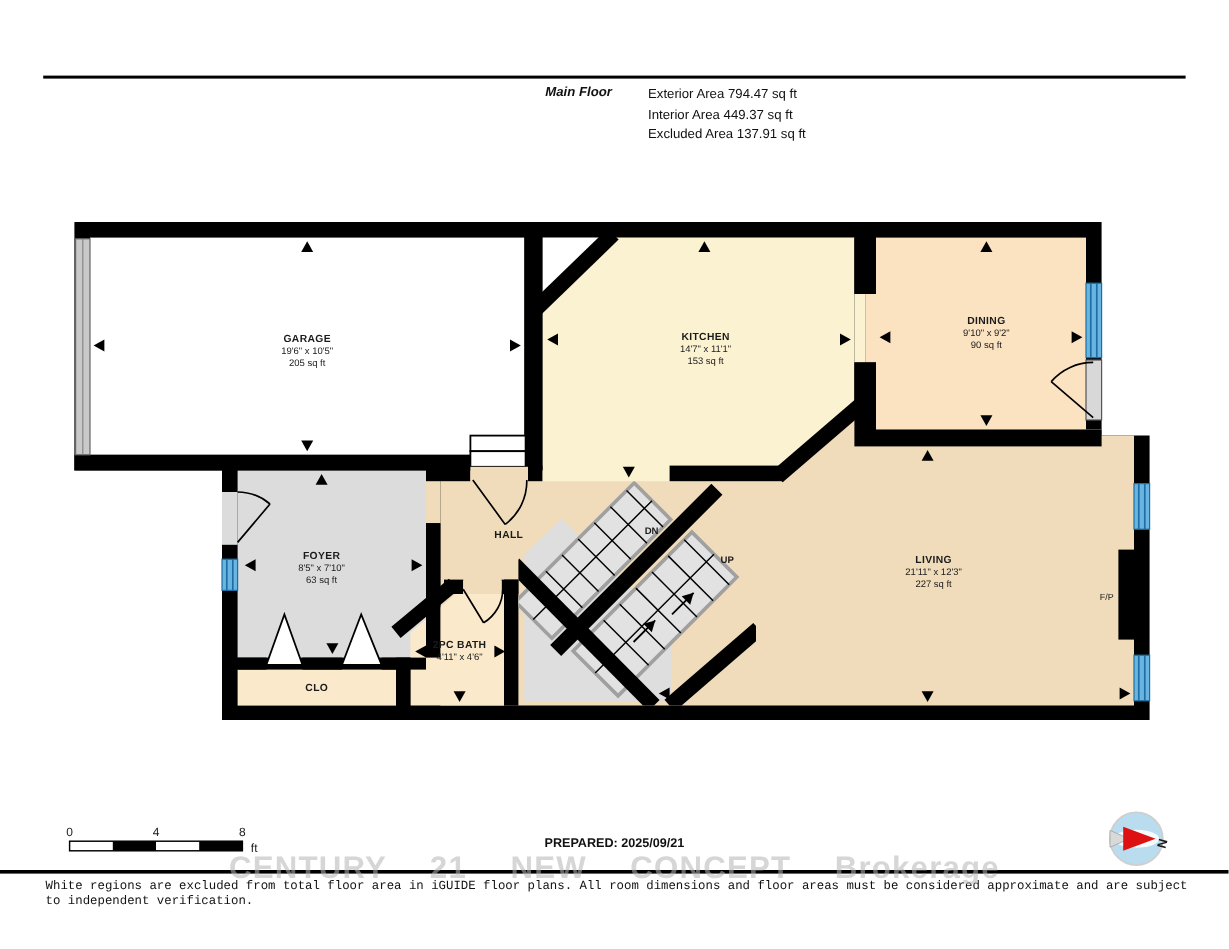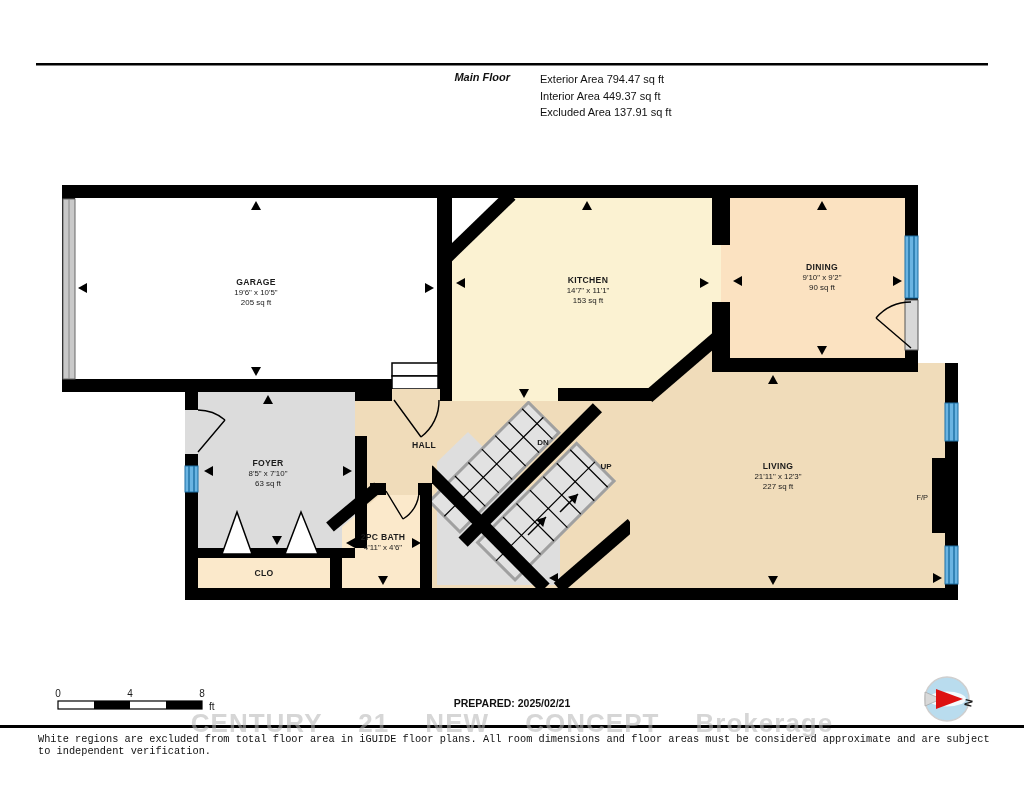--- a/index.html
+++ b/index.html
@@ -221,17 +221,17 @@
 
   <rect x="0" y="725" width="1024" height="3" fill="#000"></rect>
 </svg>
 
 <div class="abs" id="floor-label">Main Floor</div>
 <div class="abs" id="stats">
   <div>Exterior Area 794.47 sq ft</div>
   <div>Interior Area 449.37 sq ft</div>
   <div>Excluded Area 137.91 sq ft</div>
 </div>
-<div class="abs" id="prepared">PREPARED: 2025/02/21</div>
+<div class="abs" id="prepared">PREPARED: 2025/09/21</div>
 <div class="abs" id="watermark">CENTURY 21 NEW CONCEPT Brokerage</div>
 <div class="abs" id="disclaimer">White regions are excluded from total floor area in iGUIDE floor plans. All room dimensions and floor areas must be considered approximate and are subject to independent verification.</div>
 
 </div>
 
 </body></html>

